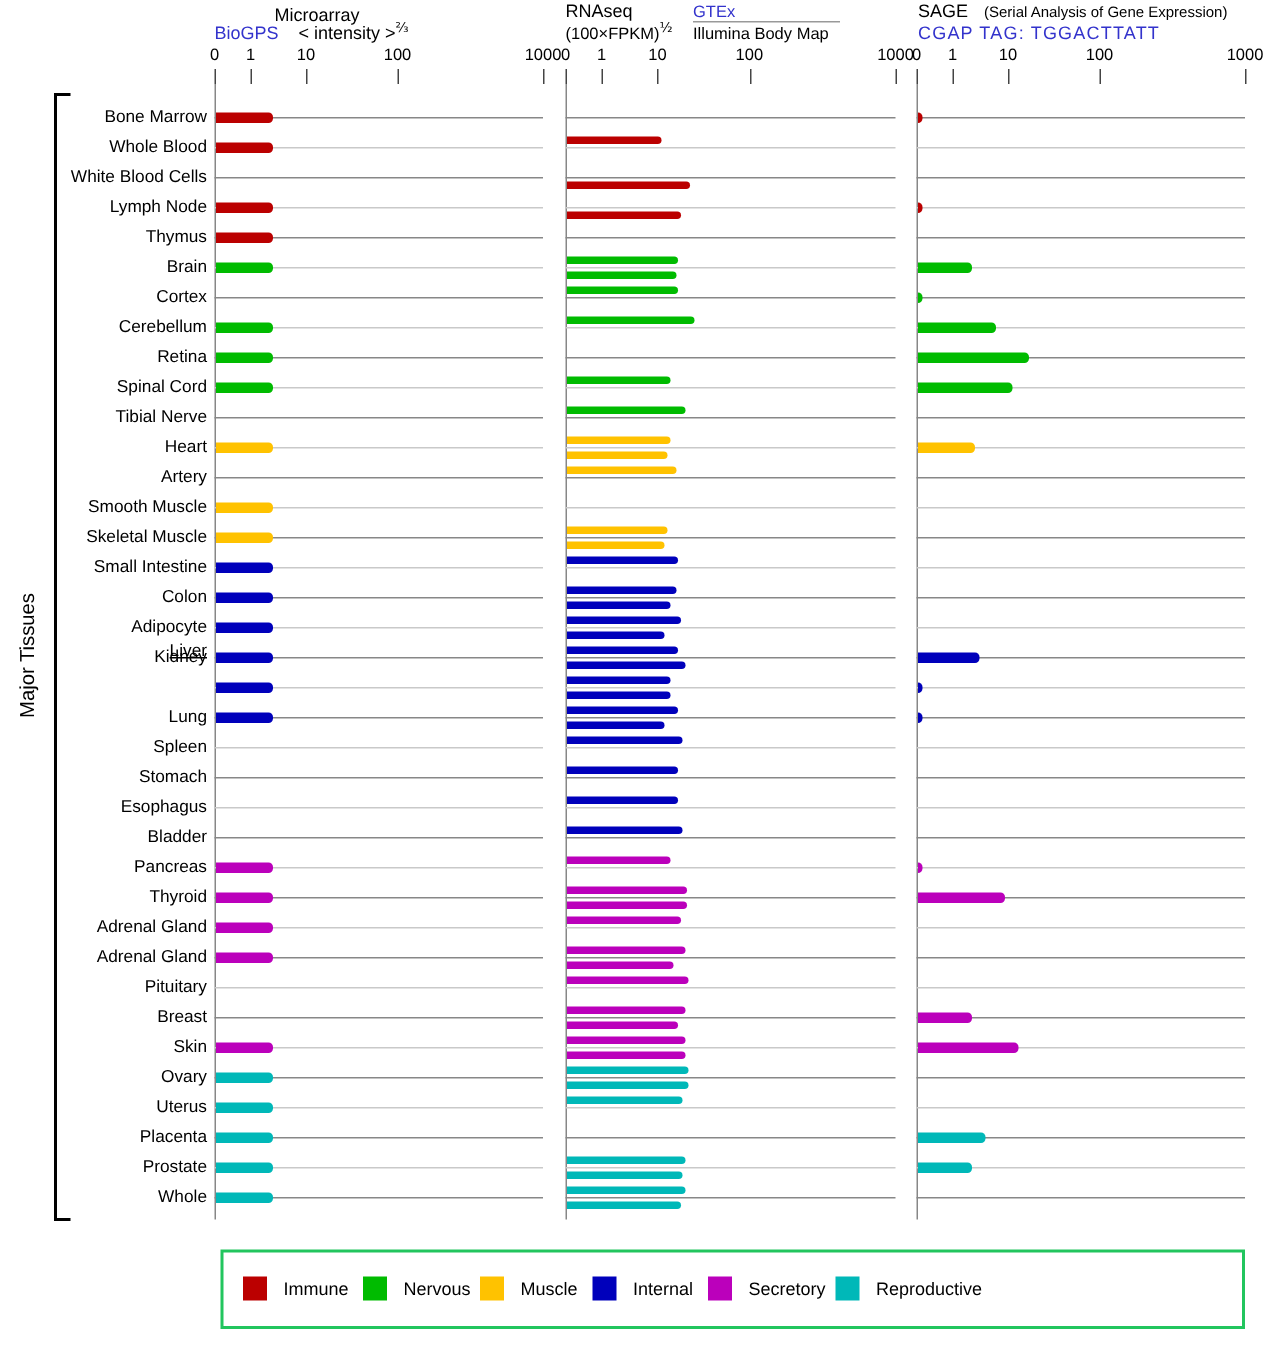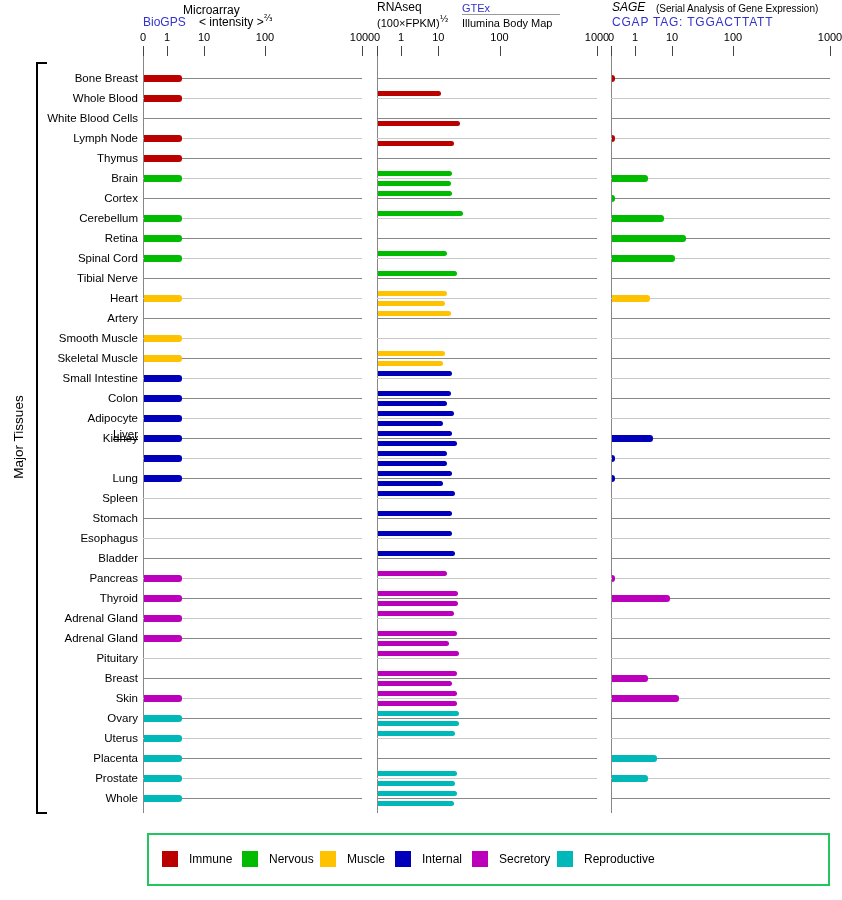--- a/index.html
+++ b/index.html
@@ -37,21 +37,21 @@
   <div class="abs t12" style="left:143px;top:4px;margin-left:40px;">Microarray</div>
   <a class="abs t12 link" style="left:143px;top:16px;">BioGPS</a>
   <div class="abs t12" style="left:199px;top:16px;"><span>&lt; intensity &gt;</span><sup>⅔</sup></div>
 
   <div class="abs t12" style="left:377px;top:1px;">RNAseq</div>
   <div class="abs t11" style="left:377px;top:17px;"><span>(100×FPKM)</span><sup>½</sup></div>
   <a class="abs t11 link" style="left:462px;top:2px;">GTEx</a>
   <div class="abs gtex-rule" style="left:462px;top:14px;width:98px;"></div>
   <div class="abs t11" style="left:462px;top:17px;">Illumina Body Map</div>
 
-  <div class="abs t12" style="left:612px;top:1px;font-style:italic;">SAGE</div>
+  <div class="abs t12" style="left:612px;top:1px;">SAGE</div>
   <div class="abs t10" style="left:656px;top:3px;">(Serial Analysis of Gene Expression)</div>
   <a class="abs t12 link" style="left:612px;top:16px;letter-spacing:0.8px;">CGAP TAG: TGGACTTATT</a>
 
   <div id="plot"></div>
 
   <div id="legend-box" class="abs" style="left:147px;top:833px;width:679px;height:49px;">
       <div class="abs legend-square" style="left: 13px; top: 16px; background: rgb(187, 0, 0);"></div>
       <div class="abs legend-label" style="left: 40px; top: 16px;">Immune</div>
       <div class="abs legend-square" style="left: 93px; top: 16px; background: rgb(0, 187, 0);"></div>
       <div class="abs legend-label" style="left: 120px; top: 16px;">Nervous</div>
@@ -90,21 +90,21 @@
     <div class="abs tick-label" style="left: 611px; top: 31px;">0</div>
     <div class="abs tick-mark" style="left: 635px; top: 46px;"></div>
     <div class="abs tick-label" style="left: 635px; top: 31px;">1</div>
     <div class="abs tick-mark" style="left: 672px; top: 46px;"></div>
     <div class="abs tick-label" style="left: 672px; top: 31px;">10</div>
     <div class="abs tick-mark" style="left: 733px; top: 46px;"></div>
     <div class="abs tick-label" style="left: 733px; top: 31px;">100</div>
     <div class="abs tick-mark" style="left: 830px; top: 46px;"></div>
     <div class="abs tick-label" style="left: 830px; top: 31px;">1000</div>
     <div class="abs vline" style="left: 611px; top: 56px; height: 757px;"></div>
-    <div class="abs tissue-label" style="left: 8px; top: 68px; width: 130px;">Bone Breast</div>
+    <div class="abs tissue-label" style="left: 8px; top: 68px; width: 130px;">Bone Marrow</div>
     <div class="abs rowline-dark" style="left: 143px; top: 78px; width: 219px;"></div>
     <div class="abs rowline-dark" style="left: 377px; top: 78px; width: 220px;"></div>
     <div class="abs rowline-dark" style="left: 611px; top: 78px; width: 219px;"></div>
     <div class="abs bar" style="left: 144px; top: 75px; width: 37.7238px; height: 7px; background: rgb(187, 0, 0);"></div>
     <div class="abs bar" style="left: 612px; top: 75px; width: 2.5px; height: 7px; background: rgb(187, 0, 0);"></div>
     <div class="abs tissue-label" style="left: 8px; top: 88px; width: 130px;">Whole Blood</div>
     <div class="abs rowline-light" style="left: 143px; top: 98px; width: 219px;"></div>
     <div class="abs rowline-light" style="left: 377px; top: 98px; width: 220px;"></div>
     <div class="abs rowline-light" style="left: 611px; top: 98px; width: 219px;"></div>
     <div class="abs bar" style="left: 144px; top: 95px; width: 37.7238px; height: 7px; background: rgb(187, 0, 0);"></div>

